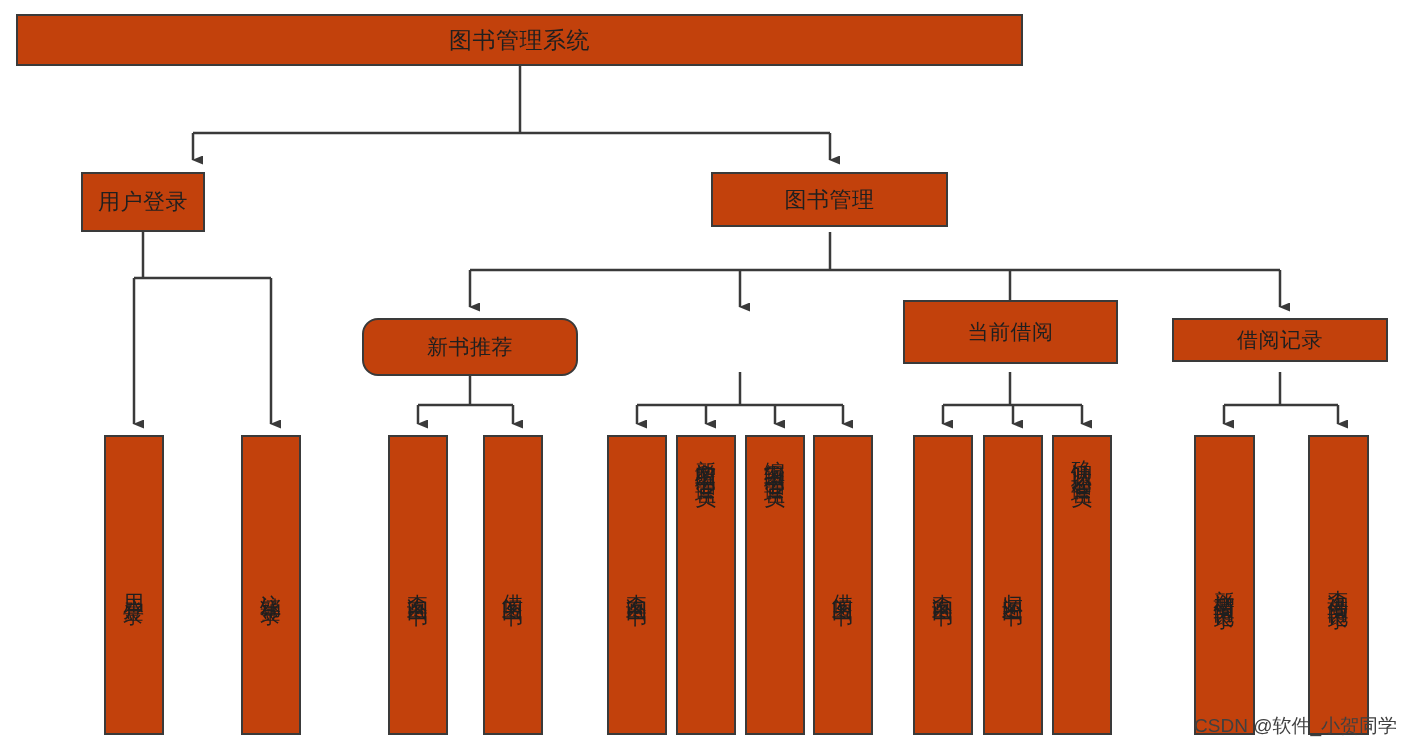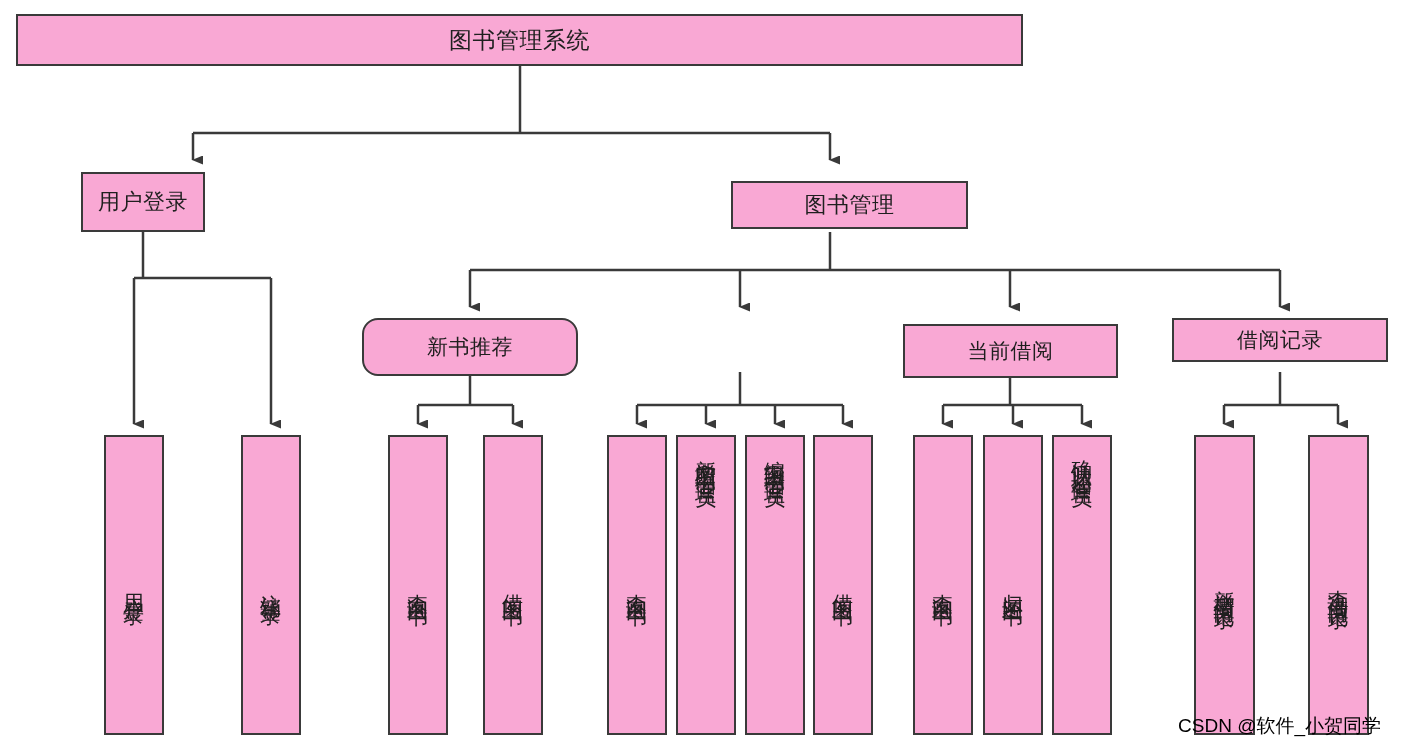--- a/index.html
+++ b/index.html
@@ -24,21 +24,21 @@
     position: absolute;
     left: 0;
     top: 0;
     width: 1405px;
     height: 747px;
   }
   .node-box {
     position: absolute;
     box-sizing: border-box;
     border: 2px solid #3a3a3a;
-    background: #f9a8d4;
+    background: #c2410c;
     display: flex;
     align-items: center;
     justify-content: center;
     color: #222222;
   }
   .node-label {
     font-family: "Liberation Sans", "DejaVu Sans", sans-serif;
     color: #1f1f1f;
     letter-spacing: 0.5px;
     line-height: 1.15;
@@ -61,24 +61,24 @@
     line-height: 1;
     white-space: nowrap;
     display: block;
   }
   .node-leaf.leaf-center {
     align-items: center;
     padding-top: 0;
   }
   .watermark {
     position: absolute;
-    right: 24px;
+    right: 8px;
     bottom: 8px;
     font-size: 19px;
-    color: #000000;
+    color: #404040;
     font-family: "Liberation Sans", "DejaVu Sans", sans-serif;
     white-space: nowrap;
     pointer-events: none;
     text-align: center;
   }
 </style>
 </head>
 <body>
 
 <div id="diagram-root">
@@ -133,28 +133,28 @@
     </g>
   </svg>
 
   <div class="node-box node-root" style="left:16px; top:14px; width:1007px; height:52px;">
     <span class="node-label">图书管理系统</span>
   </div>
 
   <div class="node-box node-l2" style="left:81px; top:172px; width:124px; height:60px;">
     <span class="node-label">用户登录</span>
   </div>
-  <div class="node-box node-l2" style="left:711px; top:181px; width:237px; height:48px;margin-left:20px;">
+  <div class="node-box node-l2" style="left:711px; top:172px; width:237px; height:55px;">
     <span class="node-label">图书管理</span>
   </div>
 
   <div class="node-box node-l3" style="left:362px; top:318px; width:216px; height:58px;border-radius:16px;">
     <span class="node-label">新书推荐</span>
   </div>
-  <div class="node-box node-l3" style="left:903px; top:324px; width:215px; height:54px;">
+  <div class="node-box node-l3" style="left:903px; top:300px; width:215px; height:64px;">
     <span class="node-label">当前借阅</span>
   </div>
   <div class="node-box node-l3" style="left:1172px; top:318px; width:216px; height:44px;">
     <span class="node-label">借阅记录</span>
   </div>
 
   <div class="node-box node-leaf leaf-center" style="left:104px; top:435px; width:60px; height:300px;">
     <span class="node-label">用户登录</span>
   </div>
   <div class="node-box node-leaf leaf-center" style="left:241px; top:435px; width:60px; height:300px;">

